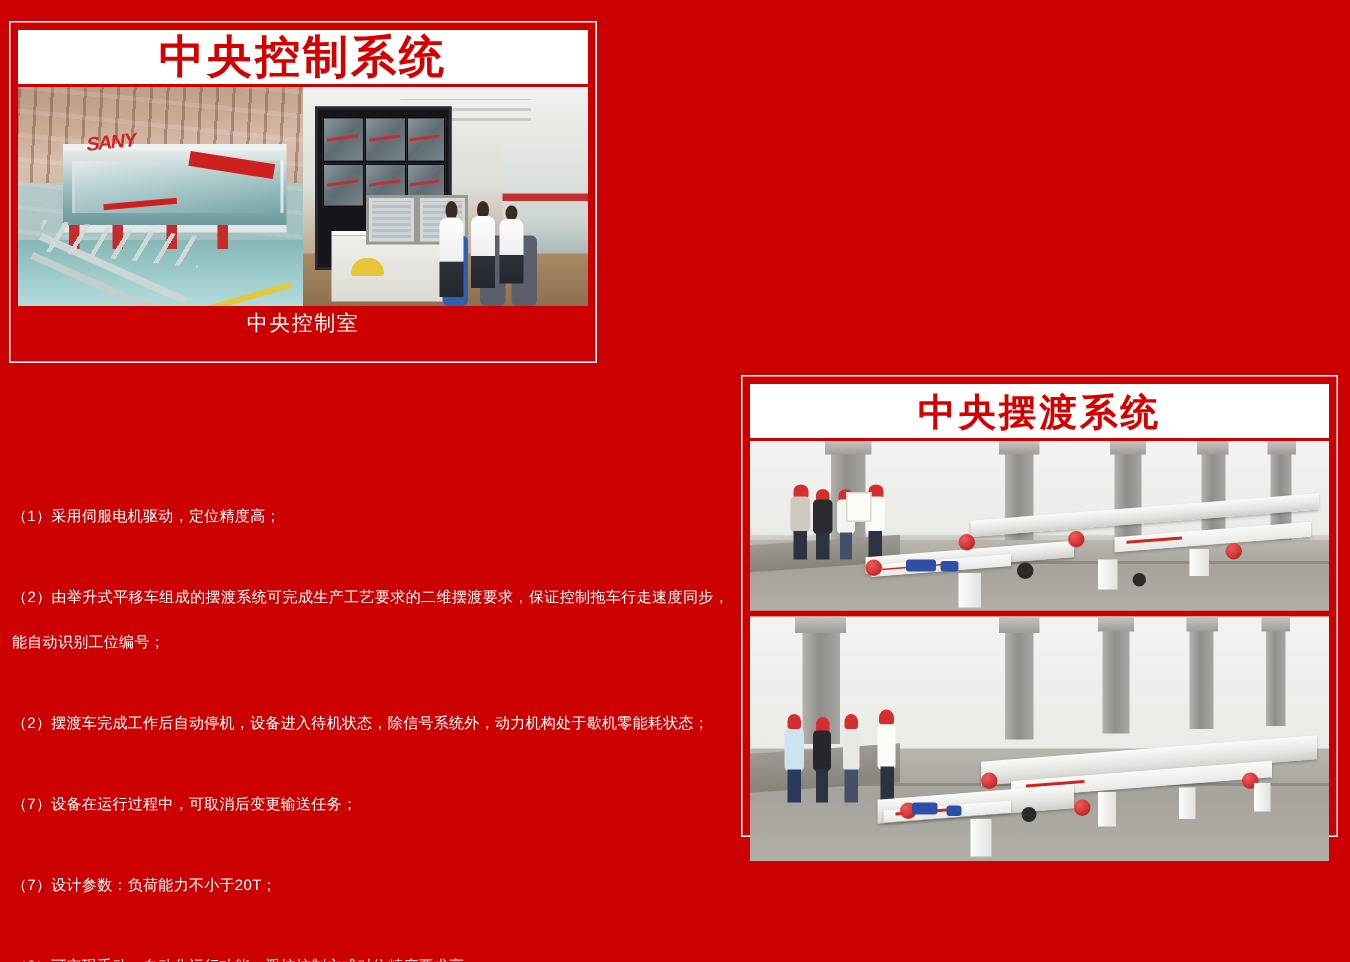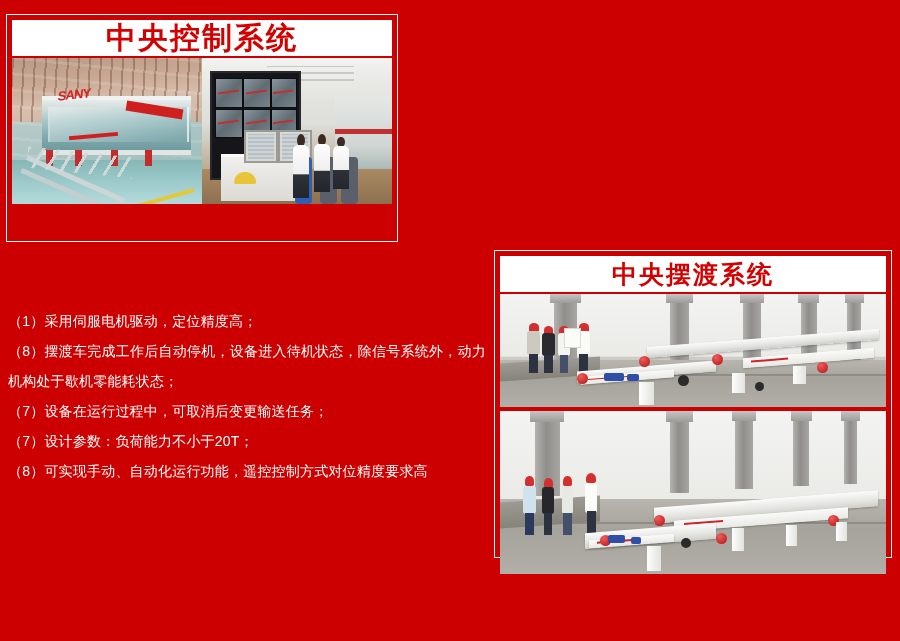--- a/index.html
+++ b/index.html
@@ -98,21 +98,21 @@
     text-indent:2em;letter-spacing:.3px;
   }
 
   
   #features-heading{
     position:absolute;left:8px;top:258px;width:480px;
     color:#f3c41a;font-size:15px;line-height:22px;font-weight:bold;letter-spacing:.2px;
   }
   #features-list{position:absolute;left:8px;top:306px;width:478px;}
   .feature-item{
-    color:#ffffff;font-size:14px;line-height:30px;text-align:justify;letter-spacing:.2px;
+    color:#ffffff;font-size:10px;line-height:30px;text-align:justify;letter-spacing:.2px;margin-top:24px;
   }
 
   
   #panel-ferry{left:494px;top:250px;width:398px;height:308px;}
   #panel-ferry .panel-title-bar{position:absolute;left:5px;top:5px;width:386px;height:36px;}
   #panel-ferry .panel-title{font-size:25px;}
   .photo-frame-f1{position:absolute;left:5px;top:43px;width:386px;height:113px;overflow:hidden;background:#cfcfcb;}
   .photo-frame-f2{position:absolute;left:5px;top:160px;width:386px;height:163px;overflow:hidden;background:#cfcfcb;}
 
   
@@ -213,27 +213,29 @@
               <div class="body"></div>
           </div>
           <div class="person" style="left:68%;bottom:10%;height:36%;">
             <div class="head"></div>
               <div class="body"></div>
           </div>
         </div>
       </div>
     </div>
 
+    <div class="caption">中央控制室</div>
   </div>
 
 
 
   <div id="features-list">
     <div class="feature-item">（1）采用伺服电机驱动，定位精度高；</div>
-    <div class="feature-item">（8）摆渡车完成工作后自动停机，设备进入待机状态，除信号系统外，动力机构处于歇机零能耗状态；</div>
+    <div class="feature-item">（2）由举升式平移车组成的摆渡系统可完成生产工艺要求的二维摆渡要求，保证控制拖车行走速度同步，能自动识别工位编号；</div>
+    <div class="feature-item">（2）摆渡车完成工作后自动停机，设备进入待机状态，除信号系统外，动力机构处于歇机零能耗状态；</div>
     <div class="feature-item">（7）设备在运行过程中，可取消后变更输送任务；</div>
     <div class="feature-item">（7）设计参数：负荷能力不小于20T；</div>
     <div class="feature-item">（8）可实现手动、自动化运行功能，遥控控制方式对位精度要求高</div>
   </div>
 
   <div class="panel" id="panel-ferry">
 
     <div class="panel-title-bar">
       <span class="panel-title">中央摆渡系统</span>
     </div>

